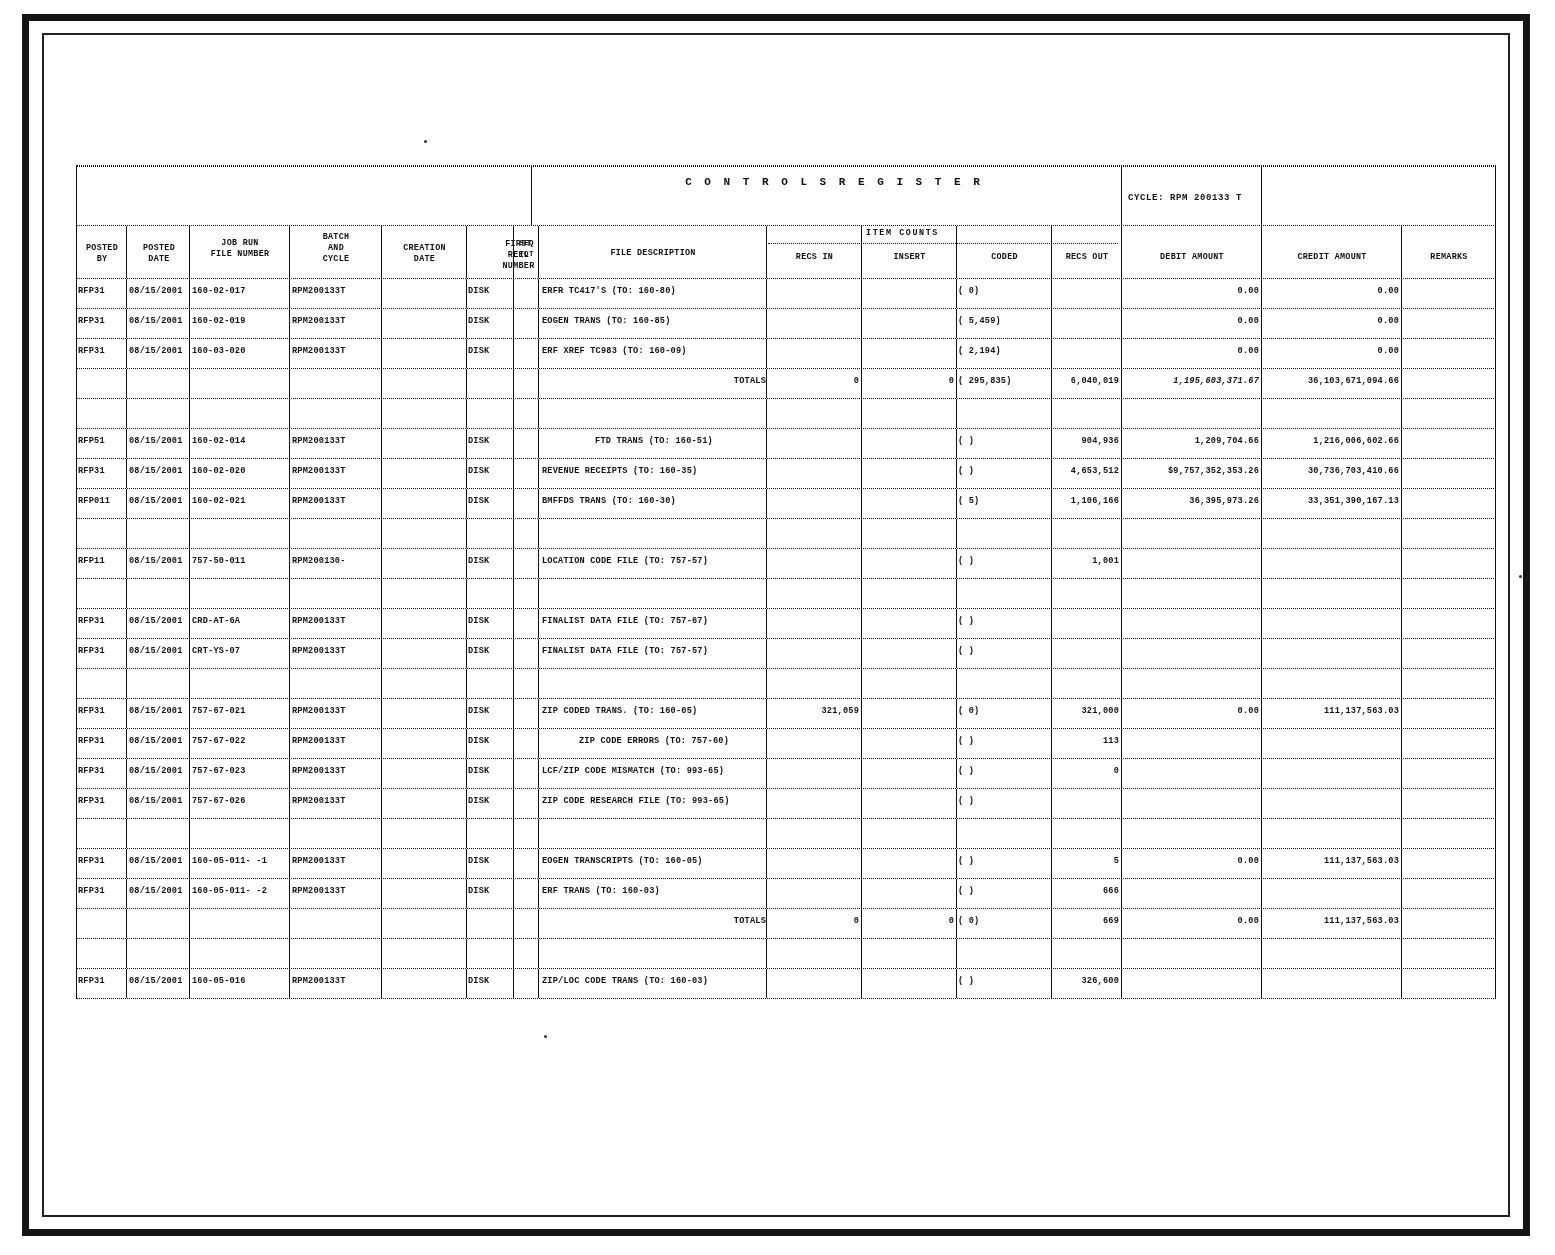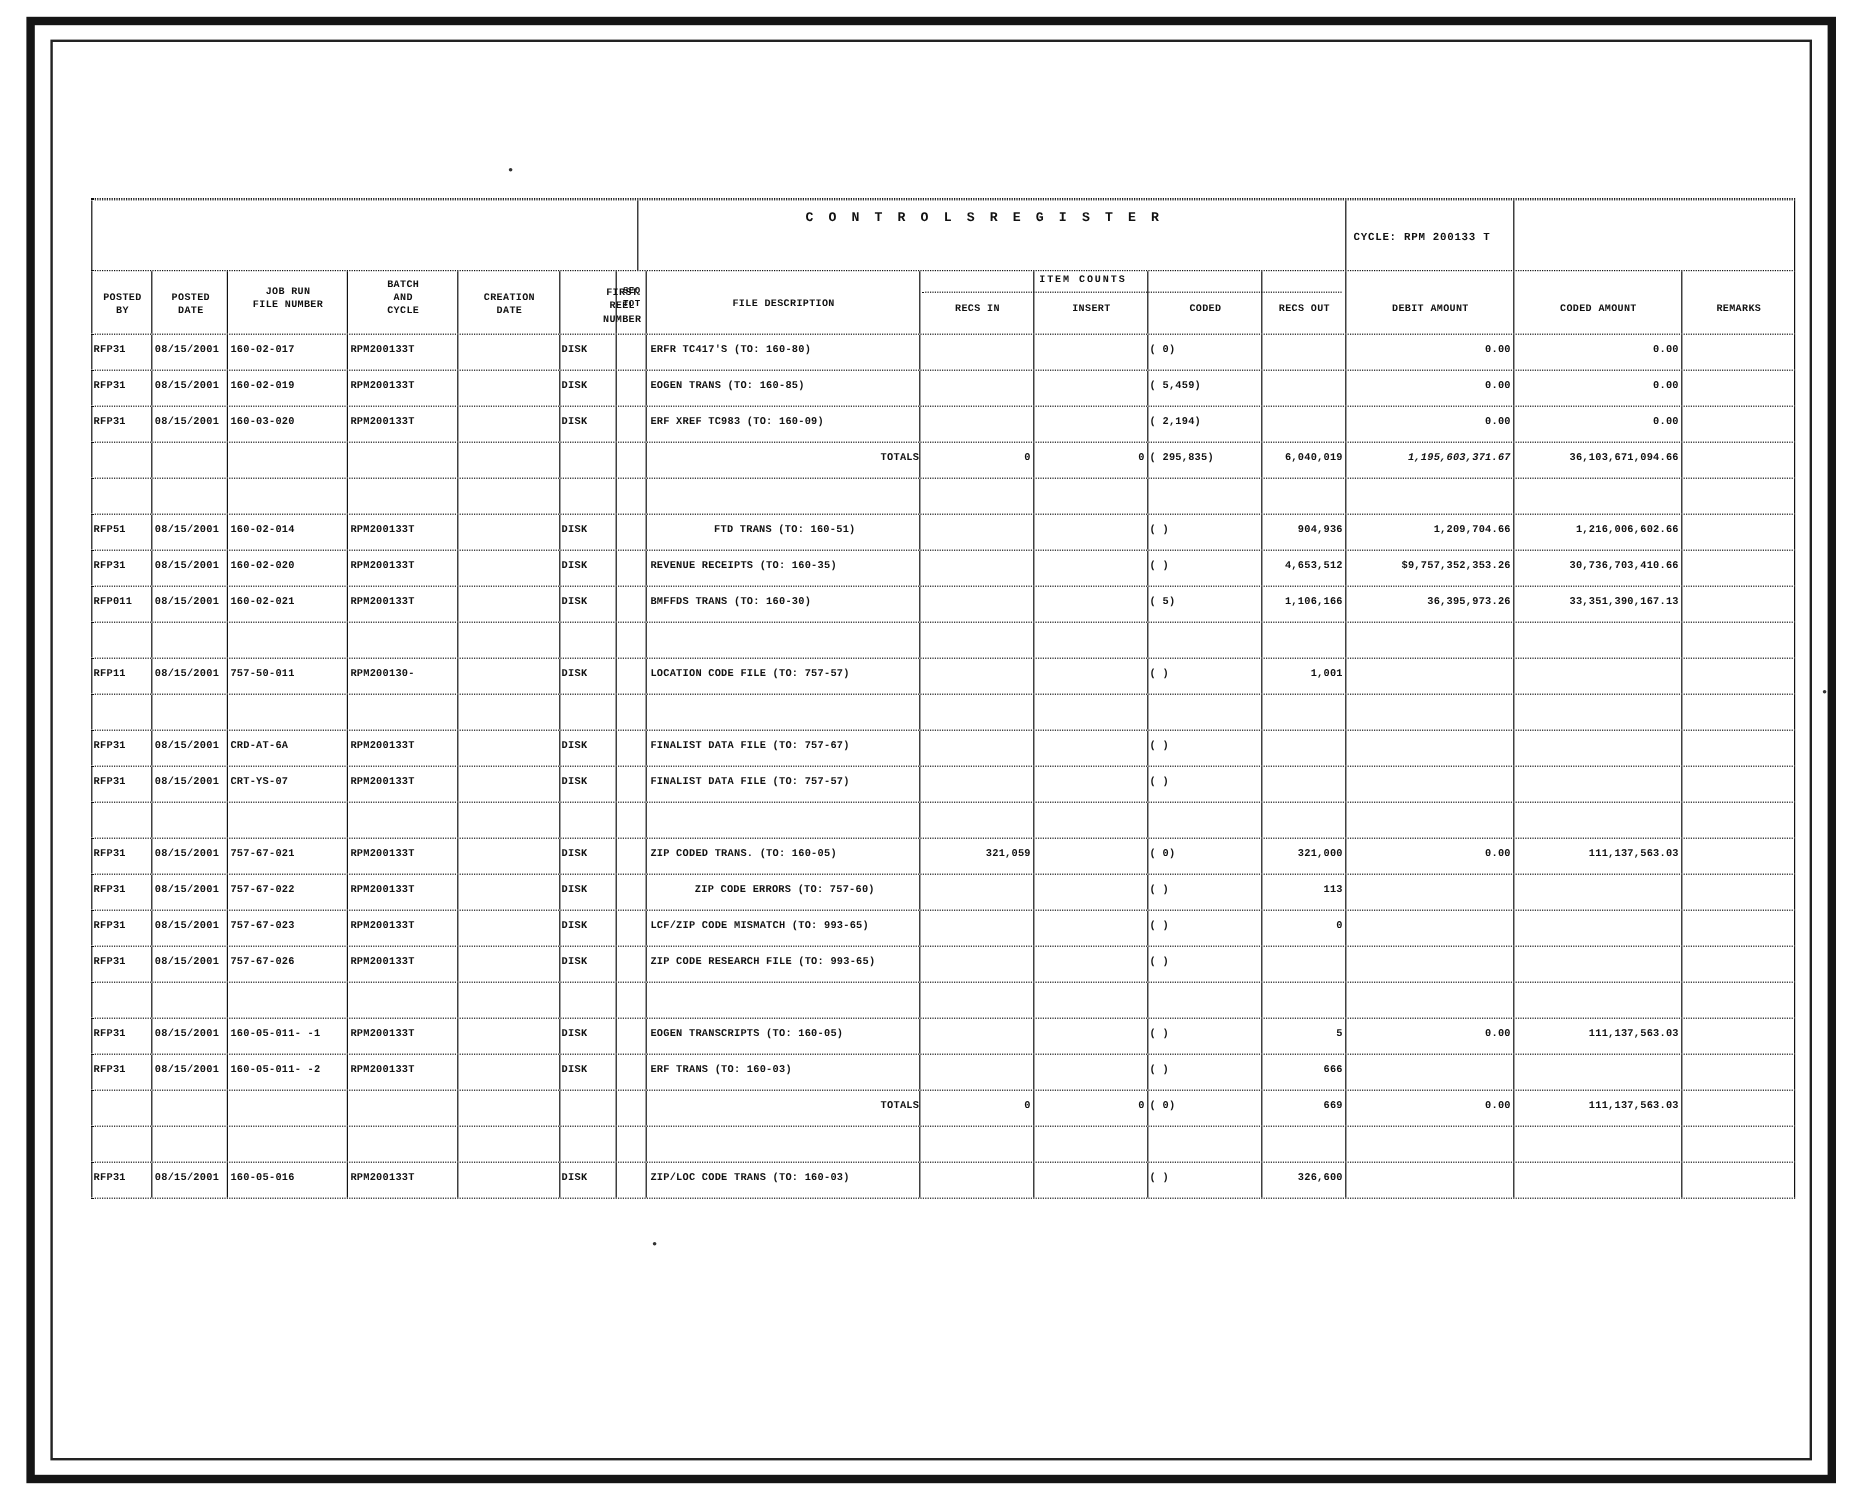--- a/index.html
+++ b/index.html
@@ -153,21 +153,21 @@
 
       <div class="dotrule"></div>
       <div class="hdr-band">
         <div class="hdr-div" style="left:0px;"></div>
         <div class="hdr-div" style="left:455px;"></div>
         <div class="hdr-div" style="left:1045px;"></div>
         <div class="hdr-div" style="left:1185px;"></div>
         <div class="hdr-div" style="left:1419px;"></div>
 
 
-        <div class="hdr-cell center-title" style="left:464px; top:9px; width:560px;">C O N T R O L S   R E G I S T E R</div>
+        <div class="hdr-cell center-title" style="left:478px; top:9px; width:560px;">C O N T R O L S   R E G I S T E R</div>
 
 
         <div class="hdr-cell small-b" style="left:1052px; top:26px; width:130px; text-align:left;">CYCLE: RPM 200133 T</div>
 
       </div>
 
       <div class="colhdr">
         <div class="vd" style="left:0px;"></div>
         <div class="vd" style="left:50px;"></div>
         <div class="vd" style="left:113px;"></div>
@@ -217,21 +217,21 @@
         <div class="ch" style="left:439px; top:12px; width:23px; font-size:7.6px;">
           <span>SEQ</span><br>
           <span>TOT</span>
         </div>
         <div class="ch" style="left:464px; top:22px; width:226px;">FILE DESCRIPTION</div>
         <div class="ch" style="left:692px; top:26px; width:93px;">RECS IN</div>
         <div class="ch" style="left:787px; top:26px; width:93px;">INSERT</div>
         <div class="ch" style="left:882px; top:26px; width:93px;">CODED</div>
         <div class="ch" style="left:977px; top:26px; width:68px;">RECS OUT</div>
         <div class="ch" style="left:1047px; top:26px; width:138px;">DEBIT AMOUNT</div>
-        <div class="ch" style="left:1187px; top:26px; width:138px;">CODED AMOUNT</div>
+        <div class="ch" style="left:1187px; top:26px; width:138px;">CREDIT AMOUNT</div>
         <div class="ch" style="left:1327px; top:26px; width:92px;">REMARKS</div>
       </div>
 
       <div class="body-area" id="body-area">
           <div class="row">
             <div class="vrule" style="left: 0px;"></div>
             <div class="vrule" style="left: 50px;"></div>
             <div class="vrule" style="left: 113px;"></div>
             <div class="vrule" style="left: 213px;"></div>
             <div class="vrule" style="left: 305px;"></div>

